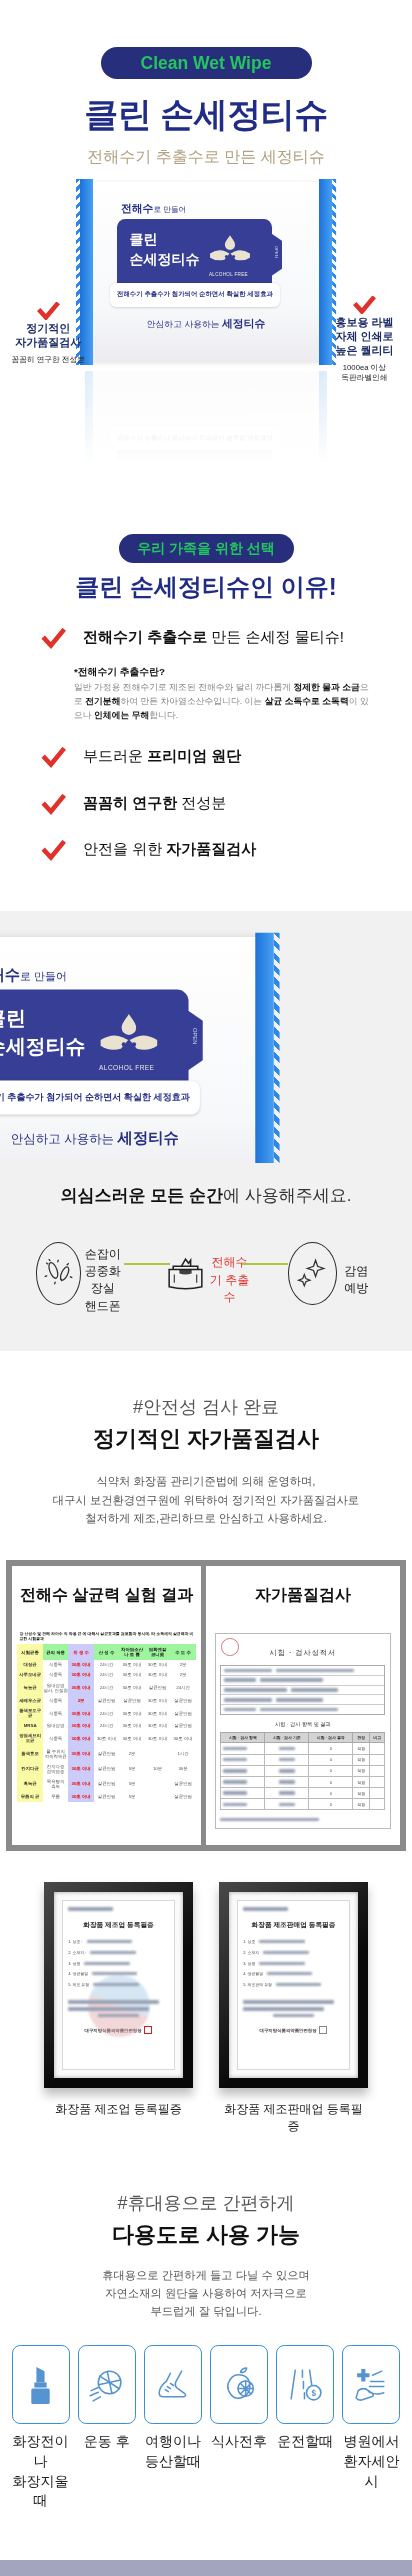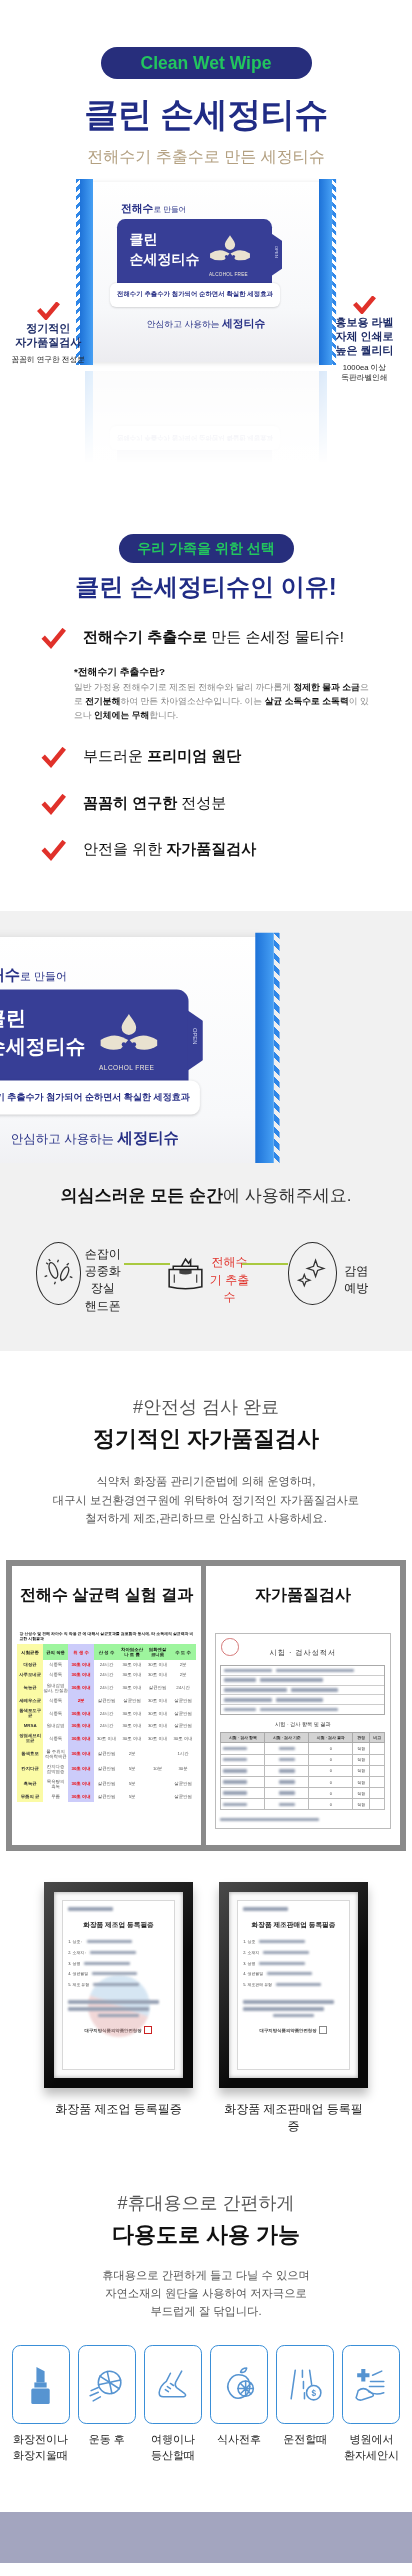--- a/index.html
+++ b/index.html
@@ -118,21 +118,21 @@
   .seal{display:inline-block;width:6.7px;height:6.7px;margin-left:2.1px;vertical-align:middle;border:0.8px solid #cc2222;filter:blur(0.4px);}
   .seal.gray{border-color:#888;}
   .cert-captions{display:flex;justify-content:space-between;padding:13.4px 44px 0;gap:26px;}
   .cert-caption{width:159px;text-align:center;font-size:12px;color:#222;}
   
   .portable{margin-top:56px;text-align:center;}
   .portable-para{margin-top:15.5px;font-size:11.3px;color:#555;line-height:1.6;}
   .use-row{display:flex;justify-content:center;gap:8.2px;margin-top:25px;padding:0 7.2px;}
   .use-col{width:58px;}
   .use-box{width:56px;height:77px;border:1.3px solid #3a8fd8;border-radius:8.2px;display:flex;align-items:center;justify-content:center;background:#fff;}
-  .use-label{margin-top:8.2px;font-size:11px;color:#222;line-height:1.4;}
+  .use-label{margin-top:8.2px;font-size:14px;color:#222;line-height:1.4;}
   .blue-icon{stroke:#5694d1;fill:none;stroke-width:3;stroke-linecap:round;stroke-linejoin:round;}
   .blue-fill{fill:#5694d1;stroke:none;}
   
   .purple{margin-top:49px;background:#a3a5bf;padding:45px 15.5px 6.2px;}
 </style>
 </head>
 <body>
 
 <div class="hero">
   <div class="badge-pill">Clean Wet Wipe</div>

